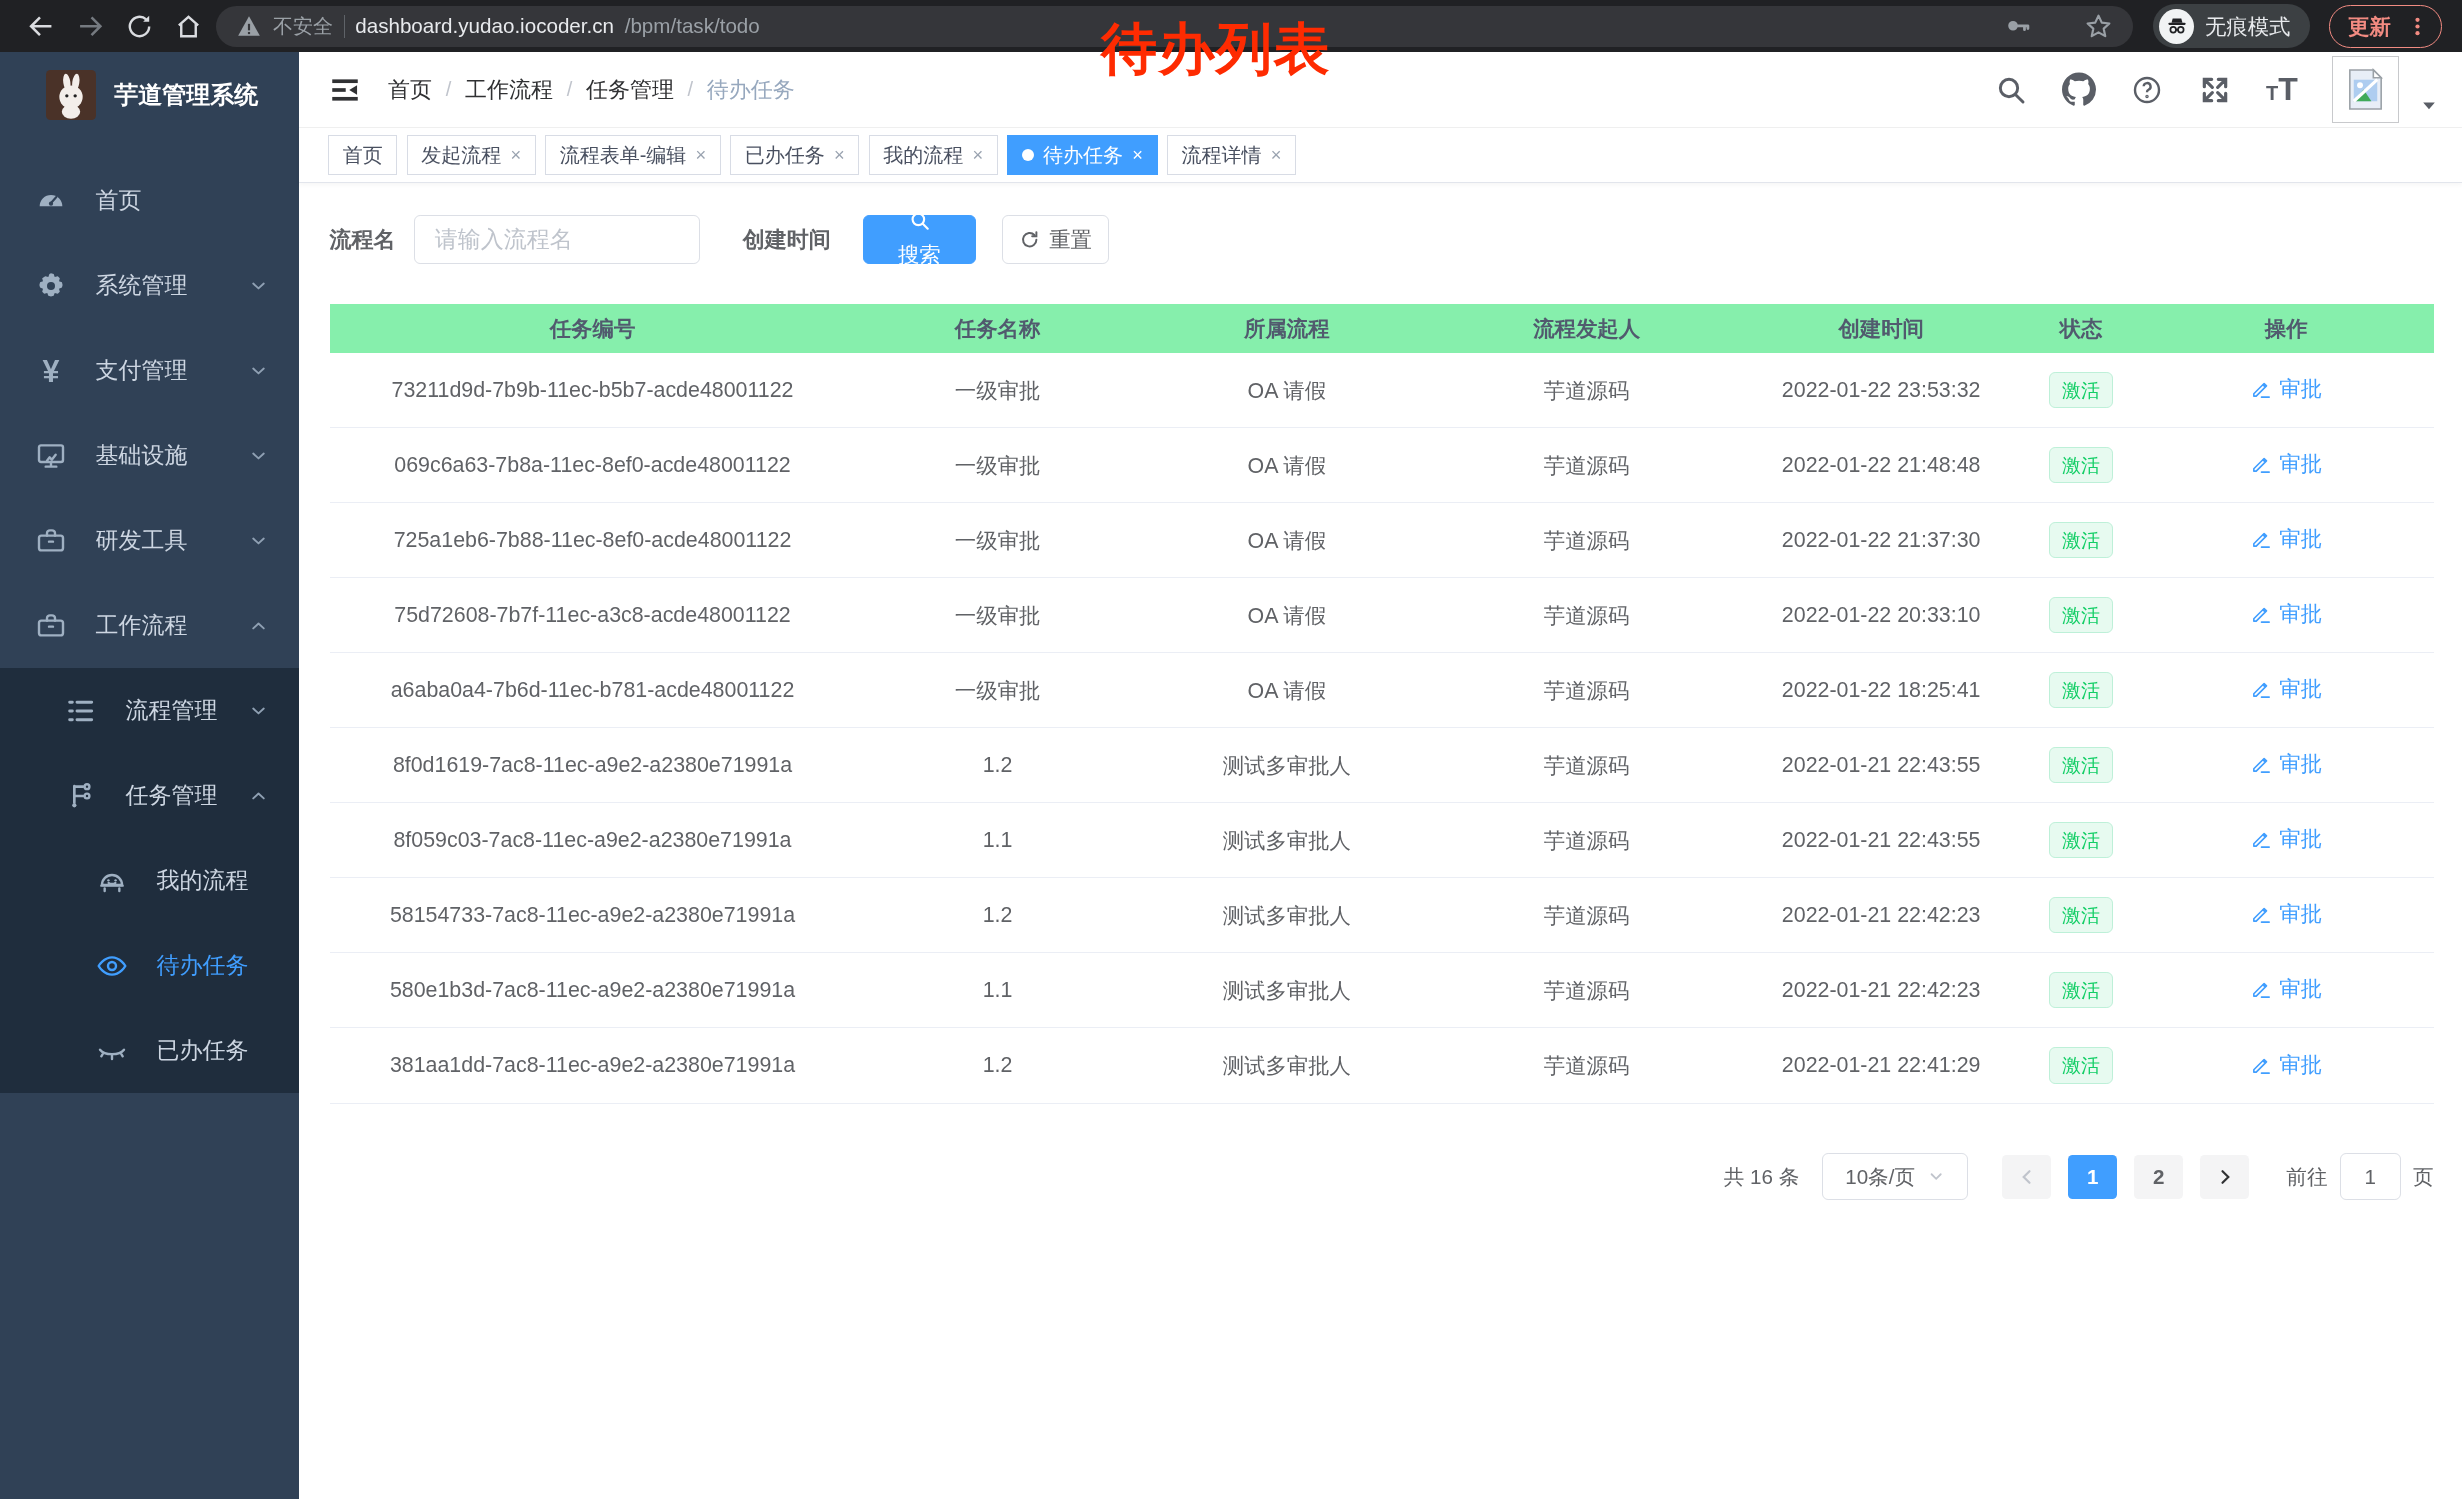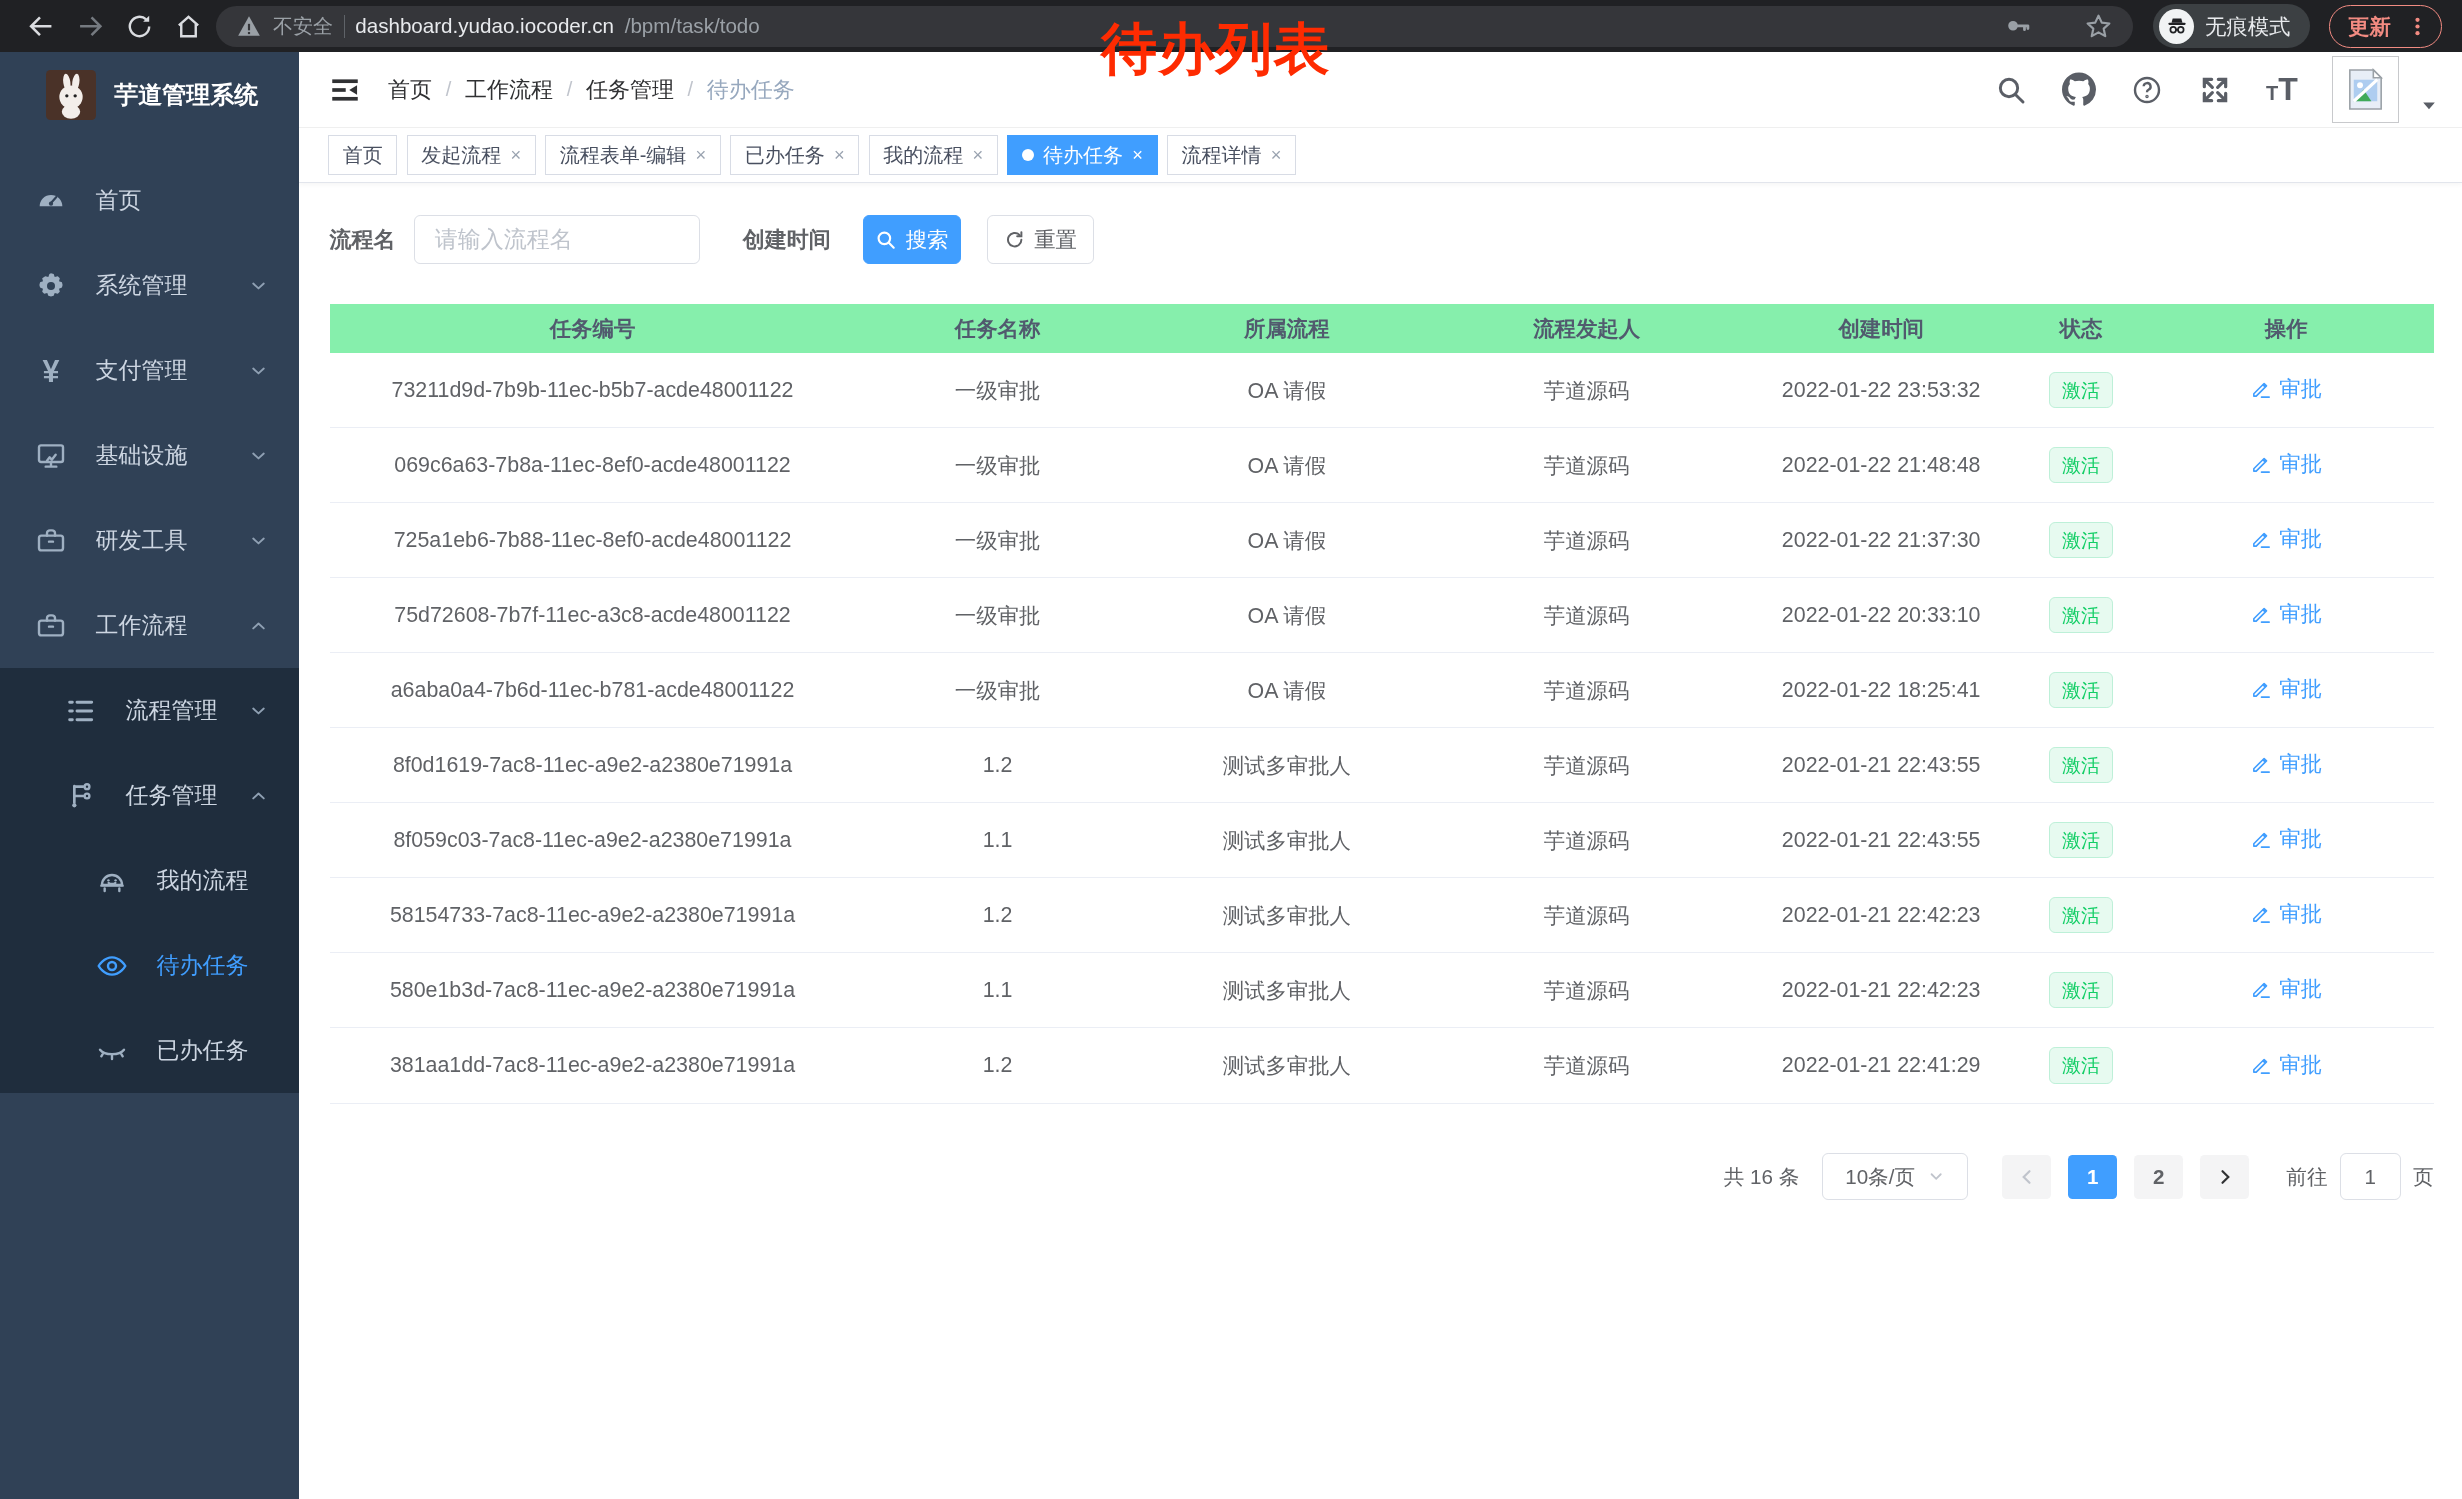--- a/index.html
+++ b/index.html
@@ -73,21 +73,21 @@
   .filters .flabel { font-size:22px; color:#606266; font-weight:600; white-space:nowrap; }
   .inp { height:49px; border:0.8px solid #dcdfe6; border-radius:6.1px; background:#fff; display:flex; align-items:center; }
   .name-input { width:286px; margin-left:18.3px; padding-left:20px; }
   .name-input .ph { font-size:23px; color:#bfc4cc; }
   .lbl2 { margin-left:43px; }
   .date-input { width:366px; margin-left:18.3px; padding:0 15.3px; gap:13.7px; }
   .date-input .ph { font-size:21.4px; color:#bfc4cc; }
   .date-input .dash { font-size:21.4px; color:#606266; font-weight:700; margin:0 4.6px; }
   .date-input .dicon { color:#c0c4cc; }
   .btn { height:49px; border-radius:6.1px; display:flex; align-items:center; justify-content:center; gap:9.2px; font-size:21.4px; cursor:pointer; }
-  .btn-search { width:98px; background:#409eff; color:#fff; border:0.8px solid #409eff; margin-left:32px; }
+  .btn-search { width:113px; background:#409eff; color:#fff; border:0.8px solid #409eff; margin-left:32px;flex-direction:column; }
   .btn-reset { width:107px; background:#fff; color:#606266; border:0.8px solid #dcdfe6; margin-left:26px; }
 
   
   .table { margin-top:40px; width:2104px; border-bottom:0.8px solid #ebeef5; }
   .trow { display:flex; align-items:center; border-bottom:0.8px solid #ebeef5; }
   .trow:last-child { border-bottom:none; }
   .thead { background:#86efac; height:49px; border-bottom:none; }
   .tc { text-align:center; font-size:21.4px; color:#606266; overflow:hidden; white-space:nowrap; }
   .thead .tc { color:#515a6e; font-weight:600; }
   .tbody-row { height:75px; }

